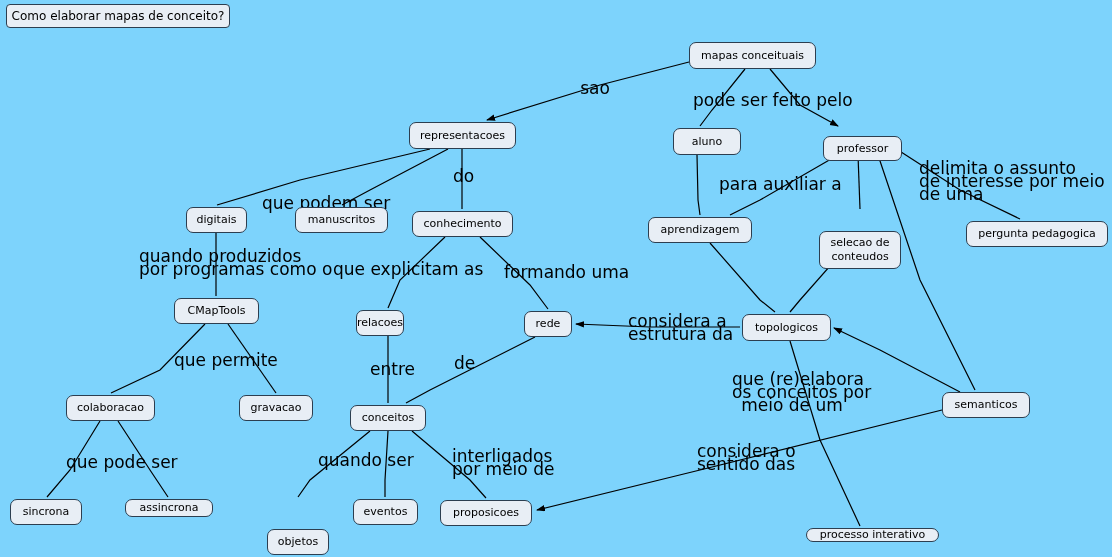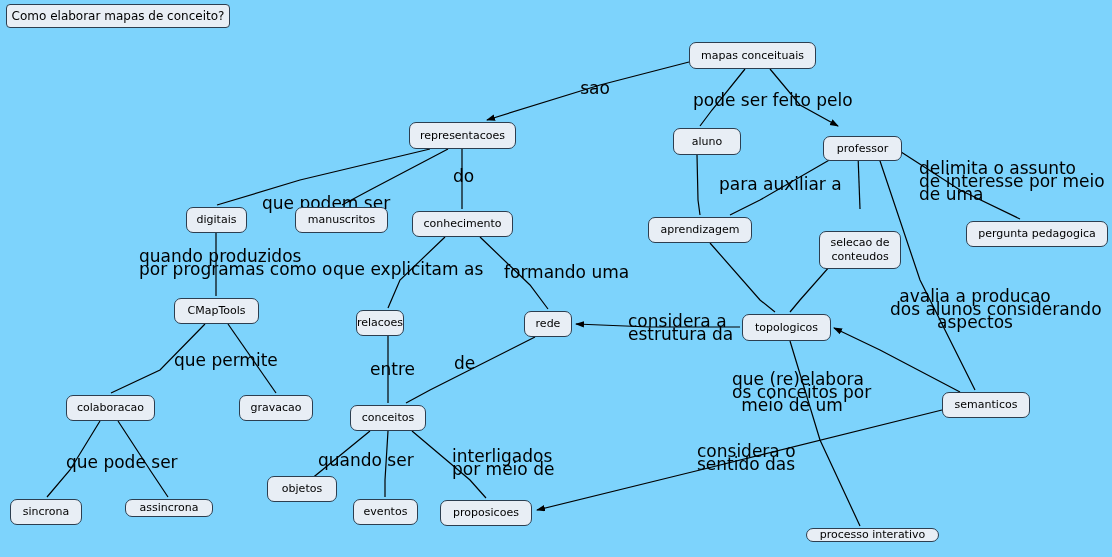--- a/index.html
+++ b/index.html
@@ -146,42 +146,39 @@
   <div class="node" style="left:174px; top:298px; width:85px; height:26px;"><span>CMapTools</span></div>
   <div class="node" style="left:356px; top:310px; width:48px; height:26px;"><span>relacoes</span></div>
   <div class="node" style="left:524px; top:311px; width:48px; height:26px;"><span>rede</span></div>
   <div class="node" style="left:742px; top:314px; width:89px; height:27px;"><span>topologicos</span></div>
   <div class="node" style="left:66px; top:395px; width:89px; height:26px;"><span>colaboracao</span></div>
   <div class="node" style="left:239px; top:395px; width:74px; height:26px;"><span>gravacao</span></div>
   <div class="node" style="left:350px; top:405px; width:76px; height:26px;"><span>conceitos</span></div>
   <div class="node" style="left:942px; top:392px; width:88px; height:26px;"><span>semanticos</span></div>
   <div class="node" style="left:10px; top:499px; width:72px; height:26px;"><span>sincrona</span></div>
   <div class="node" style="left:125px; top:499px; width:88px; height:18px;"><span>assincrona</span></div>
-  <div class="node" style="left:267px; top:476px; width:70px; height:26px;"><span>objetos</span></div>
+  <div class="node" style="left:267px; top:529px; width:62px; height:26px;"><span>objetos</span></div>
   <div class="node" style="left:353px; top:499px; width:65px; height:26px;"><span>eventos</span></div>
   <div class="node" style="left:440px; top:500px; width:92px; height:26px;"><span>proposicoes</span></div>
   <div class="node" style="left:806px; top:528px; width:133px; height:14px;"><span>processo interativo</span></div>
 
   <div class="edge-label" style="left:580px; top:82px; width:30px;"><span>sao</span></div>
   <div class="edge-label" style="left:693px; top:94px; width:130px;"><span>pode ser feito pelo</span></div>
   <div class="edge-label" style="left:262px; top:165px; width:100px;margin-top:32px;"><span>que podem ser</span></div>
   <div class="edge-label" style="left:453px; top:170px; width:20px;"><span>do</span></div>
   <div class="edge-label" style="left:719px; top:178px; width:95px;"><span>para auxiliar a</span></div>
   <div class="edge-label" style="left:919px; top:162px; width:150px; text-align:left;"><span>delimita o assunto
 de interesse por meio
 de uma</span></div>
   <div class="edge-label" style="left:139px; top:250px; width:170px; text-align:left;"><span>quando produzidos
 por programas como o</span></div>
   <div class="edge-label" style="left:333px; top:263px; width:115px;"><span>que explicitam as</span></div>
   <div class="edge-label" style="left:504px; top:266px; width:100px;"><span>formando uma</span></div>
   <div class="edge-label" style="left:628px; top:315px; width:90px;"><span>considera a
 estrutura da</span></div>
-  <div class="edge-label" style="left:890px; top:290px; width:170px;"><span>avalia a producao
-dos alunos considerando
-aspectos</span></div>
   <div class="edge-label" style="left:174px; top:354px; width:85px;"><span>que permite</span></div>
   <div class="edge-label" style="left:370px; top:363px; width:36px;"><span>entre</span></div>
   <div class="edge-label" style="left:454px; top:357px; width:20px;"><span>de</span></div>
   <div class="edge-label" style="left:732px; top:373px; width:120px;"><span>que (re)elabora
 os conceitos por
 meio de um</span></div>
   <div class="edge-label" style="left:66px; top:456px; width:90px;"><span>que pode ser</span></div>
   <div class="edge-label" style="left:318px; top:454px; width:72px;"><span>quando ser</span></div>
   <div class="edge-label" style="left:452px; top:450px; width:82px; text-align:left;"><span>interligados
 por meio de</span></div>

